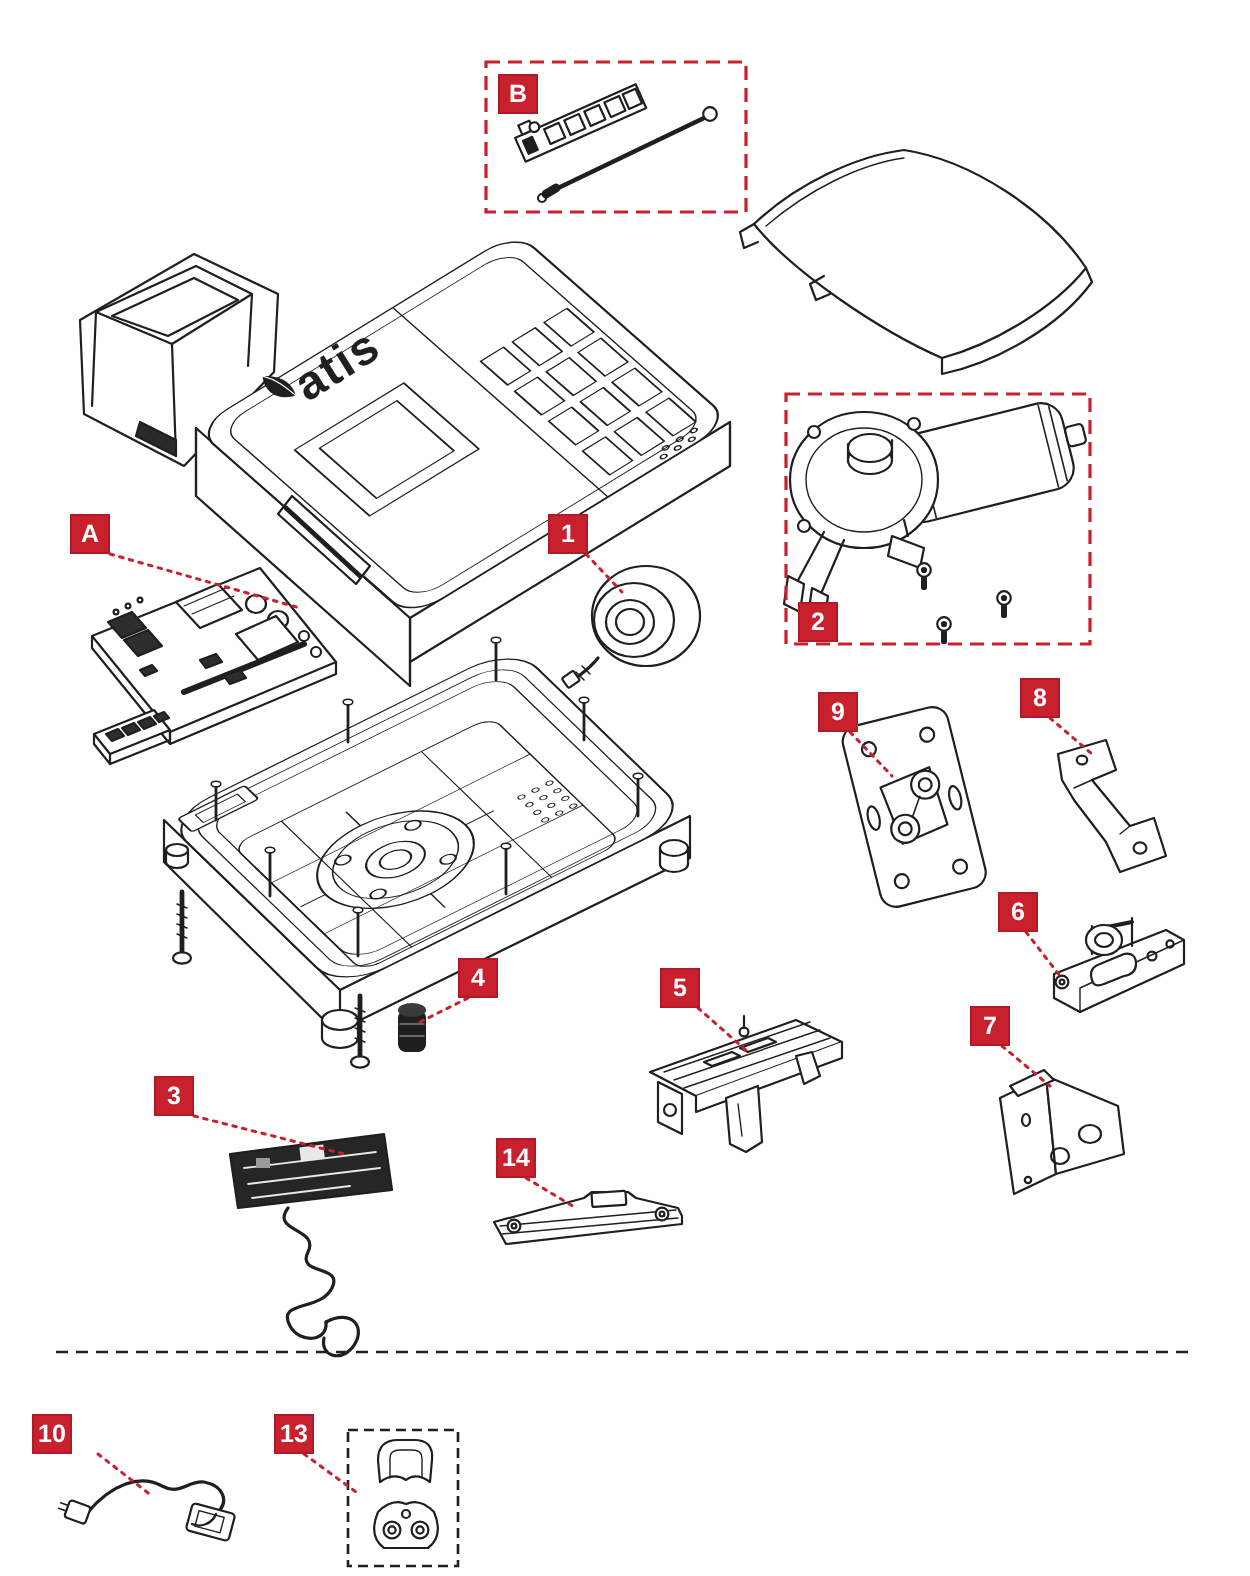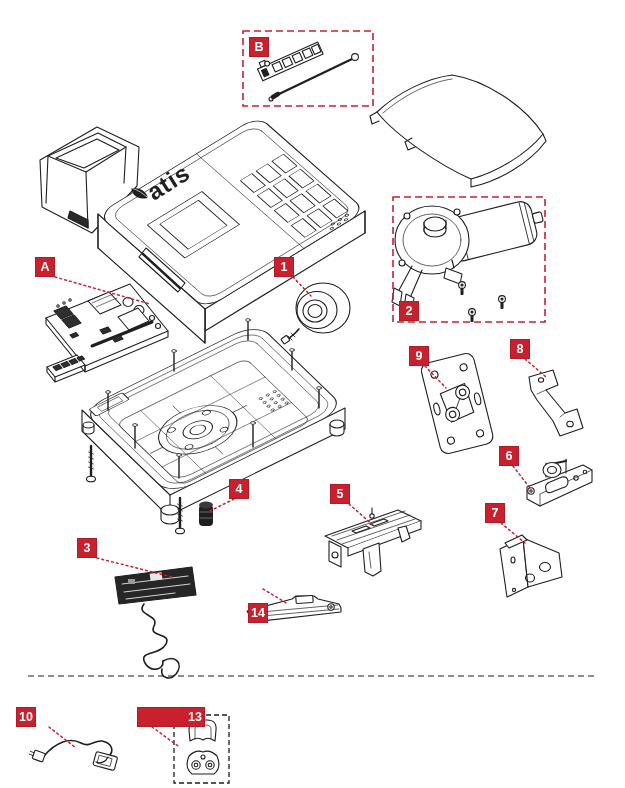--- a/index.html
+++ b/index.html
@@ -372,17 +372,17 @@
       <div class="callout" style="left: 274px; top: 257px;">1</div>
       <div class="callout" style="left: 399px; top: 301px;">2</div>
       <div class="callout" style="left: 77px; top: 538px;">3</div>
       <div class="callout" style="left: 229px; top: 479px;">4</div>
       <div class="callout" style="left: 330px; top: 484px;">5</div>
       <div class="callout" style="left: 499px; top: 446px;">6</div>
       <div class="callout" style="left: 485px; top: 503px;">7</div>
       <div class="callout" style="left: 510px; top: 339px;">8</div>
       <div class="callout" style="left: 409px; top: 346px;">9</div>
       <div class="callout" style="left: 16px; top: 707px;">10</div>
-      <div class="callout" style="left: 137px; top: 707px; padding-left: 48px;">13</div>
-      <div class="callout" style="left: 248px; top: 603px; text-align: center;">14</div>
+      <div class="callout" style="left: 137px; top: 707px;">13</div>
+      <div class="callout" style="left: 248px; top: 569px; text-align: center;">14</div>
     </div>
 
 </div>
 
 </body></html>

